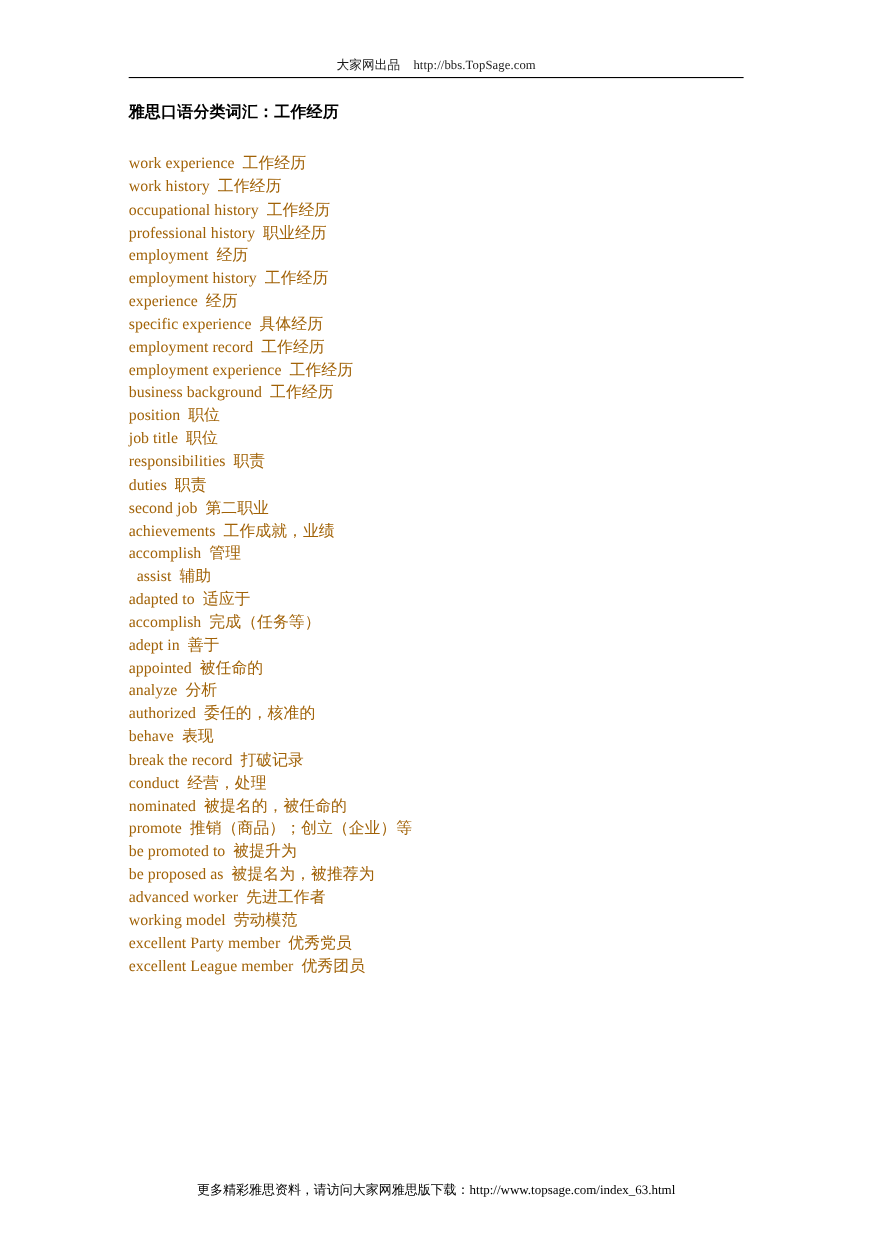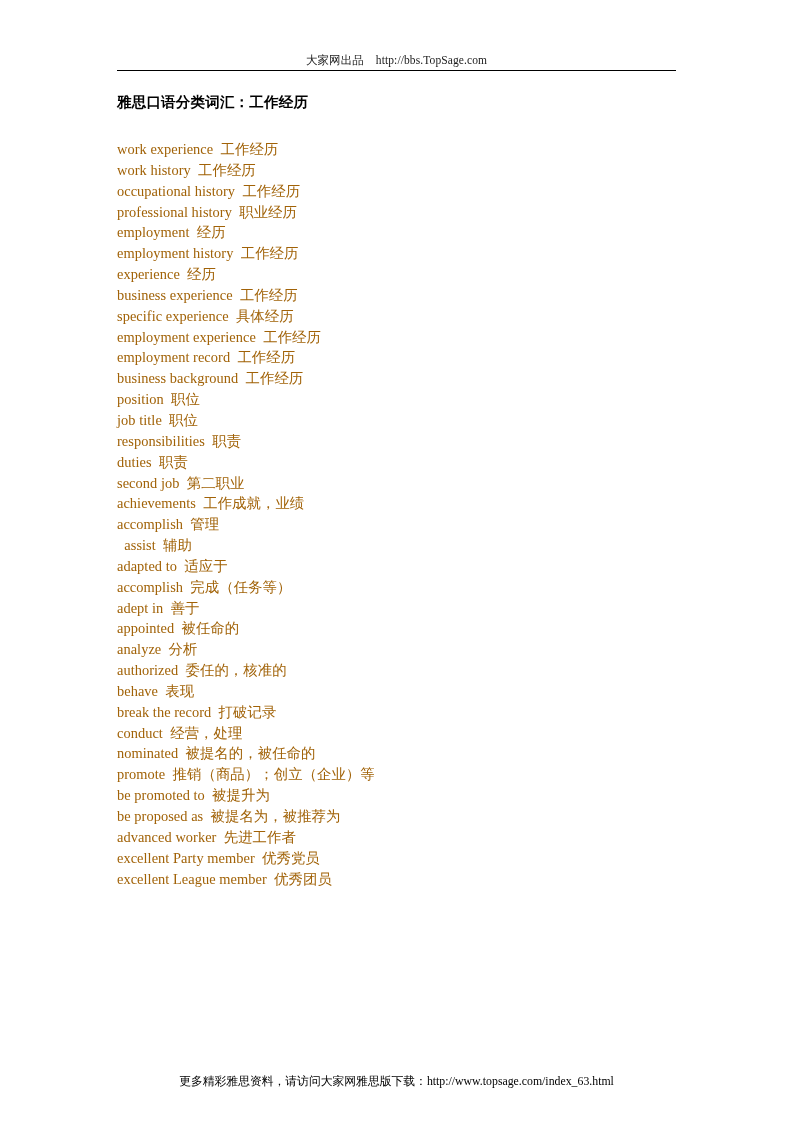--- a/index.html
+++ b/index.html
@@ -103,24 +103,23 @@
   <div class="doc-title">雅思口语分类词汇：工作经历</div>
 
   <div class="vocab-list">
       <div class="vocab-line">work experience  工作经历</div>
       <div class="vocab-line">work history  工作经历</div>
       <div class="vocab-line">occupational history  工作经历</div>
       <div class="vocab-line">professional history  职业经历</div>
       <div class="vocab-line">employment  经历</div>
       <div class="vocab-line">employment history  工作经历</div>
       <div class="vocab-line">experience  经历</div>
-      <div class="vocab-line">business experience  工作经历</div>
       <div class="vocab-line">specific experience  具体经历</div>
+      <div class="vocab-line">employment record  工作经历</div>
       <div class="vocab-line">employment experience  工作经历</div>
-      <div class="vocab-line">employment record  工作经历</div>
       <div class="vocab-line">business background  工作经历</div>
       <div class="vocab-line">position  职位</div>
       <div class="vocab-line">job title  职位</div>
       <div class="vocab-line">responsibilities  职责</div>
       <div class="vocab-line">duties  职责</div>
       <div class="vocab-line">second job  第二职业</div>
       <div class="vocab-line">achievements  工作成就，业绩</div>
       <div class="vocab-line">accomplish  管理</div>
       <div class="vocab-line">  assist  辅助</div>
       <div class="vocab-line">adapted to  适应于</div>
@@ -130,19 +129,20 @@
       <div class="vocab-line">analyze  分析</div>
       <div class="vocab-line">authorized  委任的，核准的</div>
       <div class="vocab-line">behave  表现</div>
       <div class="vocab-line">break the record  打破记录</div>
       <div class="vocab-line">conduct  经营，处理</div>
       <div class="vocab-line">nominated  被提名的，被任命的</div>
       <div class="vocab-line">promote  推销（商品）；创立（企业）等</div>
       <div class="vocab-line">be promoted to  被提升为</div>
       <div class="vocab-line">be proposed as  被提名为，被推荐为</div>
       <div class="vocab-line">advanced worker  先进工作者</div>
+      <div class="vocab-line">working model  劳动模范</div>
       <div class="vocab-line">excellent Party member  优秀党员</div>
       <div class="vocab-line">excellent League member  优秀团员</div>
     </div>
 
   <div class="footer-text">更多精彩雅思资料，请访问大家网雅思版下载：http://www.topsage.com/index_63.html</div>
 
 </div>
 
 </body></html>

